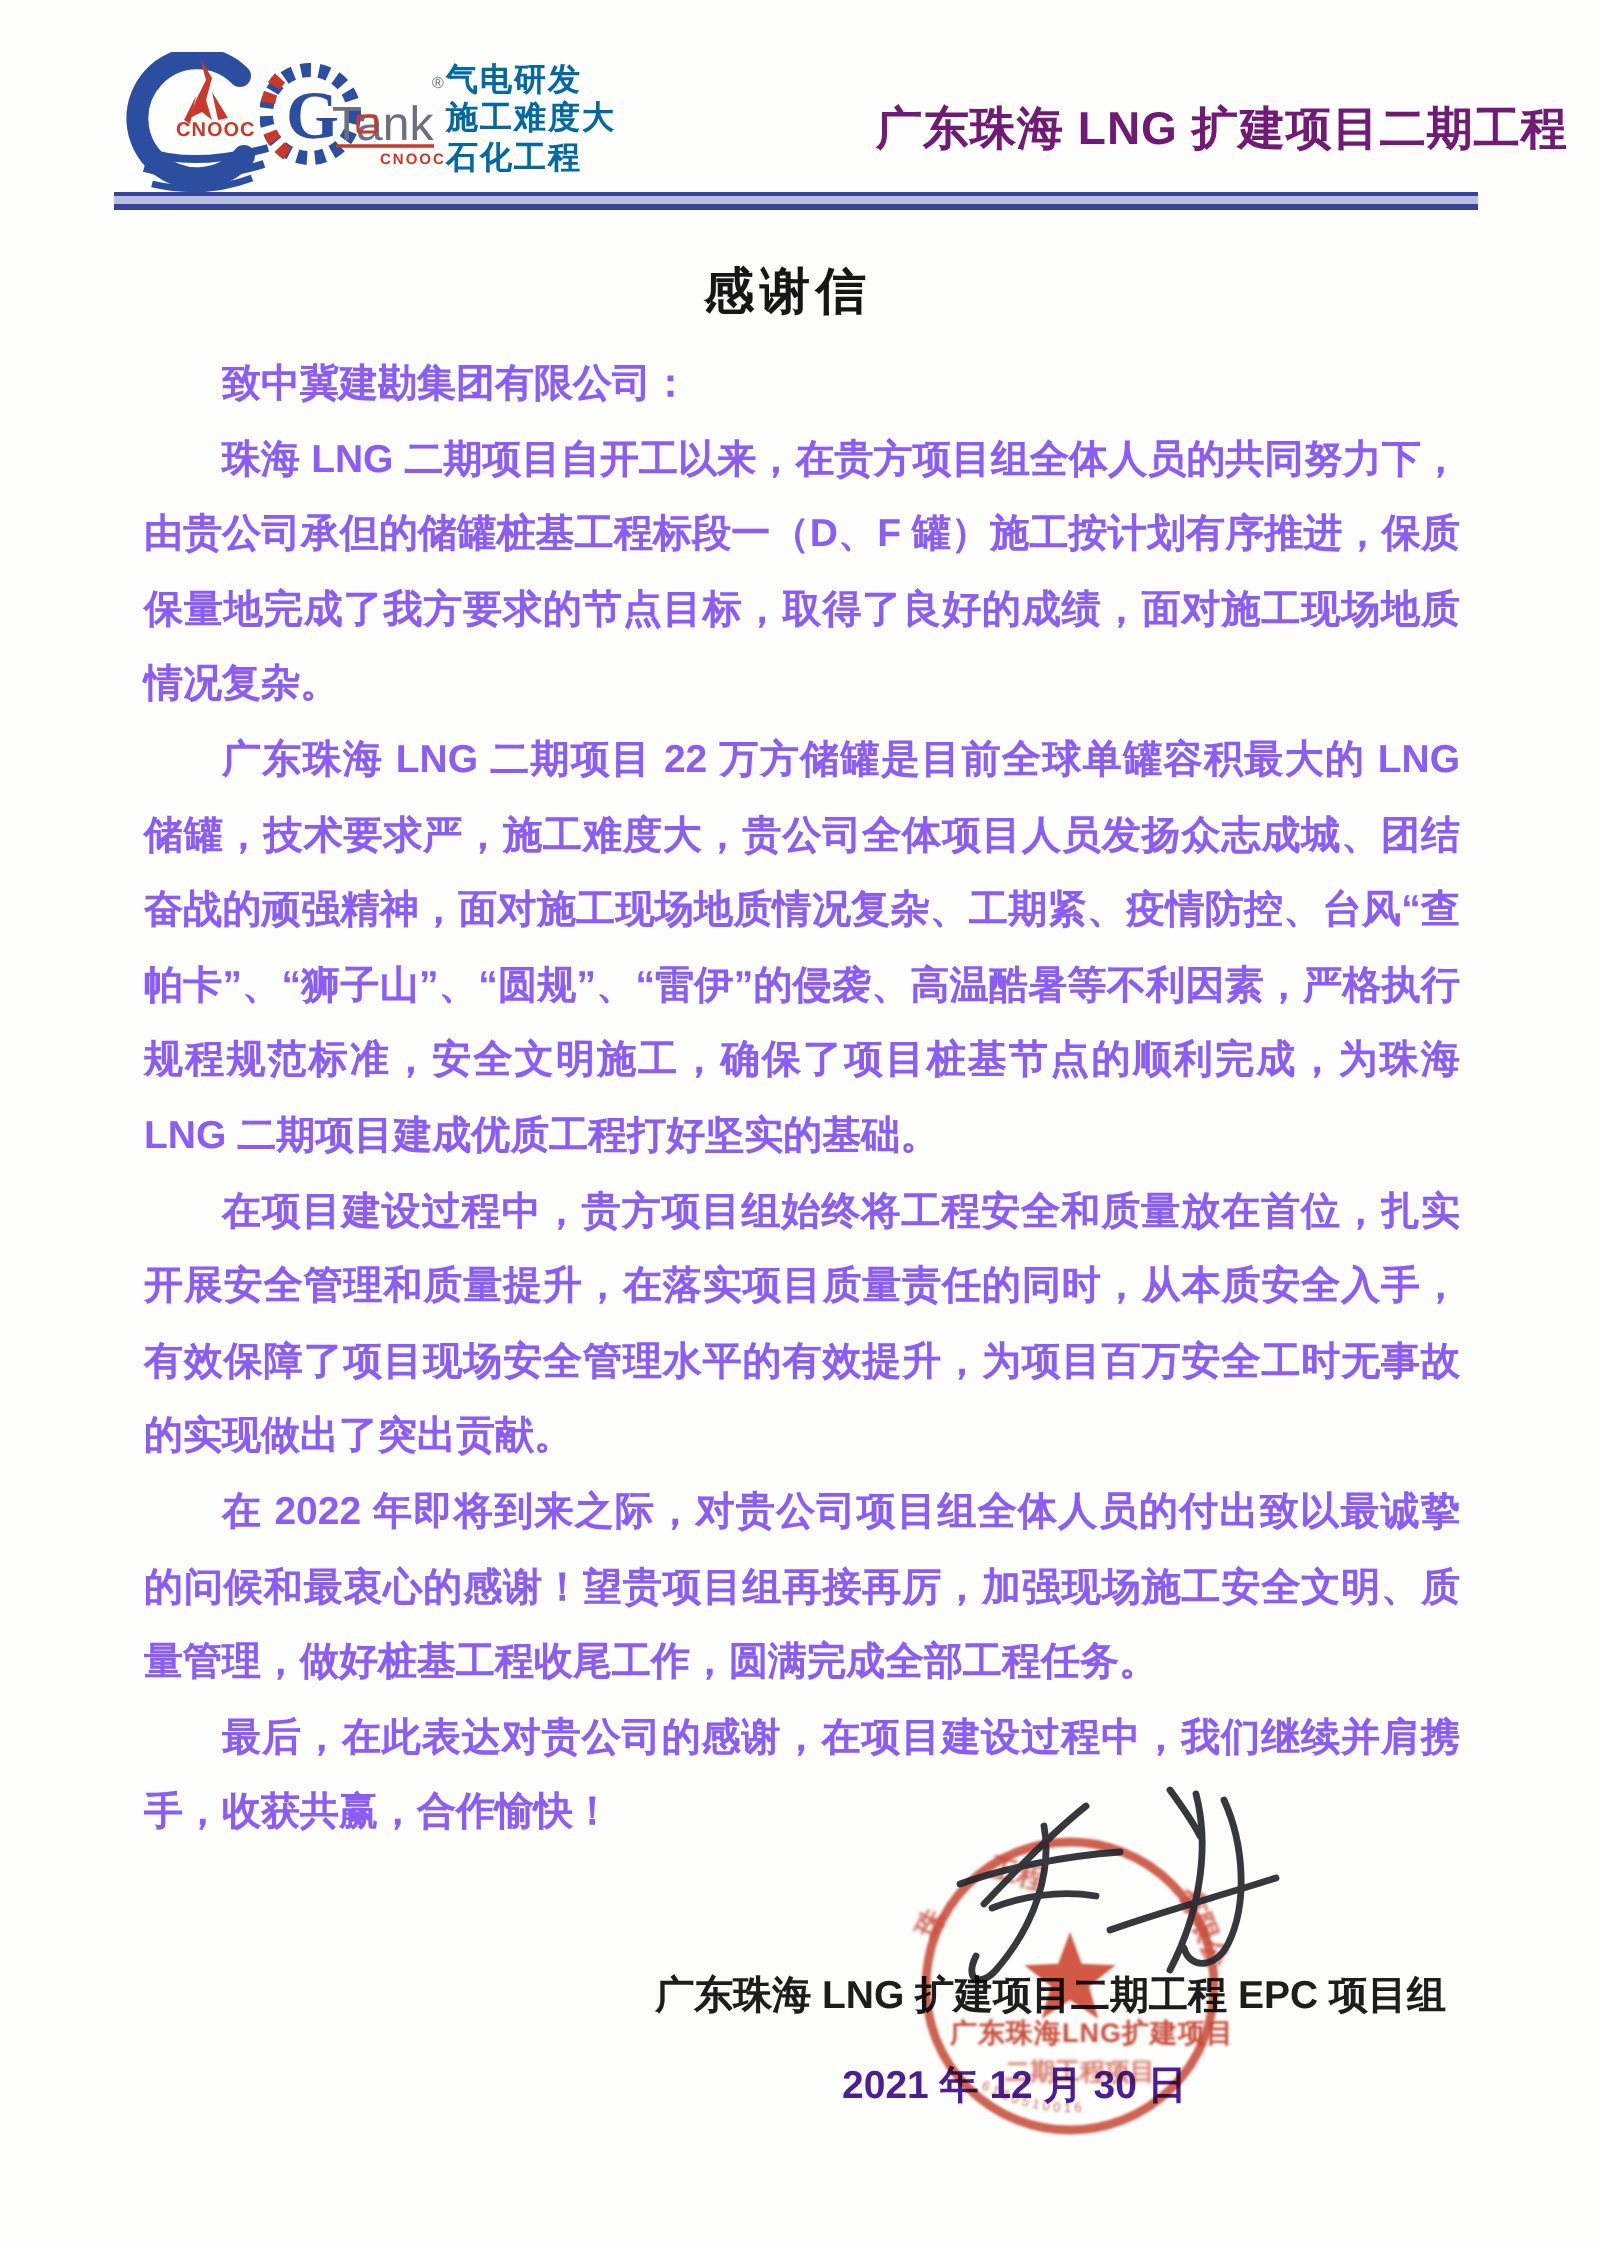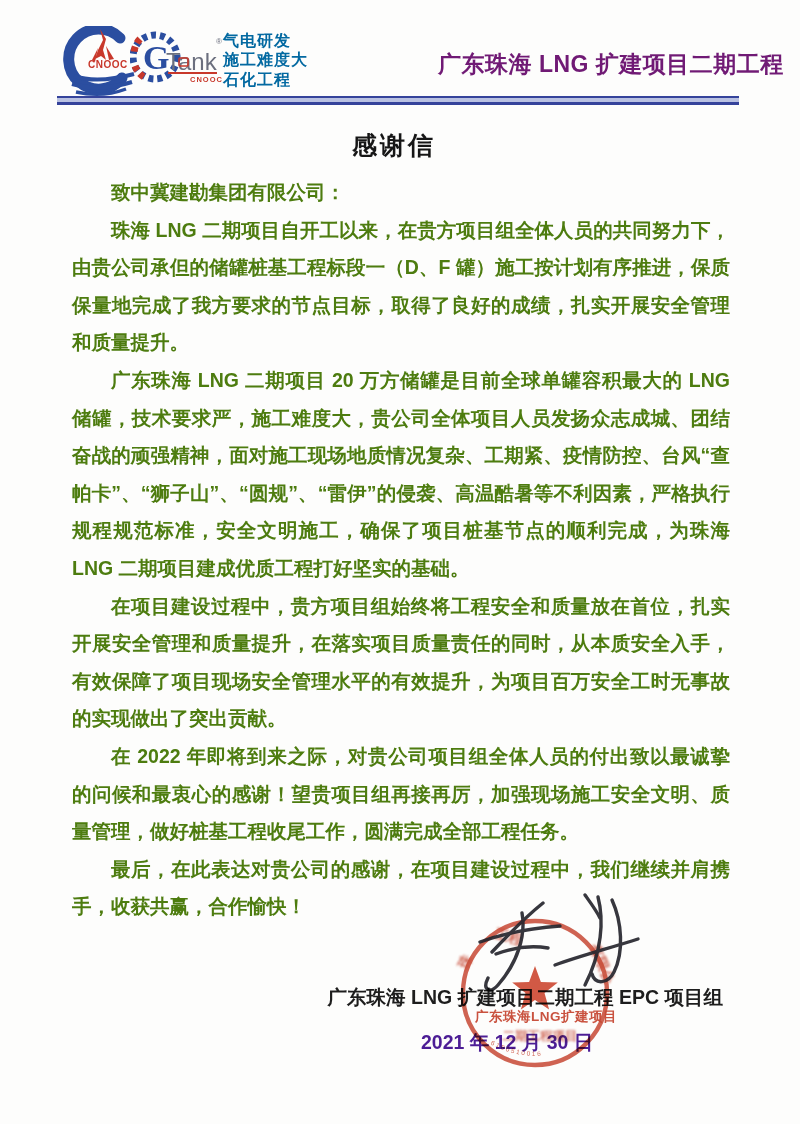--- a/index.html
+++ b/index.html
@@ -28,21 +28,21 @@
     background:#b9c1e2;
   }
   
   .letter-title {
     position:absolute; left:0; top:129px; width:788px;
     text-align:center; font-size:25px; font-weight:700; color:#161616;
     letter-spacing:3px;
   }
   .letter-body {
     position:absolute; left:72px; top:174px; width:658px;
-    font-size:19.5px; line-height:37.6px; color:#4d7c0f; font-weight:600;
+    font-size:19.5px; line-height:37.6px; color:#8b5cf6; font-weight:600;
     text-align:justify;
   }
   .letter-body p { text-indent:2em; }
   
   .signoff {
     position:absolute; right:77px; top:984px;
     font-size:19.5px; font-weight:600; color:#1d1d1d; white-space:nowrap;
   }
   .letter-date {
     position:absolute; left:421px; top:1029px;
@@ -96,22 +96,22 @@
   </div>
 
   <div class="project-title">广东珠海 LNG 扩建项目二期工程</div>
 
   <div class="rule"></div>
 
   <div class="letter-title">感谢信</div>
 
   <div class="letter-body">
     <p>致中冀建勘集团有限公司：</p>
-    <p>珠海 LNG 二期项目自开工以来，在贵方项目组全体人员的共同努力下，由贵公司承但的储罐桩基工程标段一（D、F 罐）施工按计划有序推进，保质保量地完成了我方要求的节点目标，取得了良好的成绩，扎实开展安全管理和质量提升。</p>
-    <p>广东珠海 LNG 二期项目 20 万方储罐是目前全球单罐容积最大的 LNG 储罐，技术要求严，施工难度大，贵公司全体项目人员发扬众志成城、团结奋战的顽强精神，面对施工现场地质情况复杂、工期紧、疫情防控、台风“查帕卡”、“狮子山”、“圆规”、“雷伊”的侵袭、高温酷暑等不利因素，严格执行规程规范标准，安全文明施工，确保了项目桩基节点的顺利完成，为珠海 LNG 二期项目建成优质工程打好坚实的基础。</p>
+    <p>珠海 LNG 二期项目自开工以来，在贵方项目组全体人员的共同努力下，由贵公司承但的储罐桩基工程标段一（D、F 罐）施工按计划有序推进，保质保量地完成了我方要求的节点目标，取得了良好的成绩，面对施工现场地质情况复杂。</p>
+    <p>广东珠海 LNG 二期项目 22 万方储罐是目前全球单罐容积最大的 LNG 储罐，技术要求严，施工难度大，贵公司全体项目人员发扬众志成城、团结奋战的顽强精神，面对施工现场地质情况复杂、工期紧、疫情防控、台风“查帕卡”、“狮子山”、“圆规”、“雷伊”的侵袭、高温酷暑等不利因素，严格执行规程规范标准，安全文明施工，确保了项目桩基节点的顺利完成，为珠海 LNG 二期项目建成优质工程打好坚实的基础。</p>
     <p>在项目建设过程中，贵方项目组始终将工程安全和质量放在首位，扎实开展安全管理和质量提升，在落实项目质量责任的同时，从本质安全入手，有效保障了项目现场安全管理水平的有效提升，为项目百万安全工时无事故的实现做出了突出贡献。</p>
     <p>在 2022 年即将到来之际，对贵公司项目组全体人员的付出致以最诚挚的问候和最衷心的感谢！望贵项目组再接再厉，加强现场施工安全文明、质量管理，做好桩基工程收尾工作，圆满完成全部工程任务。</p>
     <p>最后，在此表达对贵公司的感谢，在项目建设过程中，我们继续并肩携手，收获共赢，合作愉快！</p>
   </div>
 
   <div class="signoff">广东珠海 LNG 扩建项目二期工程 EPC 项目组</div>
   <div class="letter-date">2021 年 12 月 30 日</div>
 
   <svg class="seal-svg" width="220" height="205" viewBox="0 0 220 205">
     <defs>

